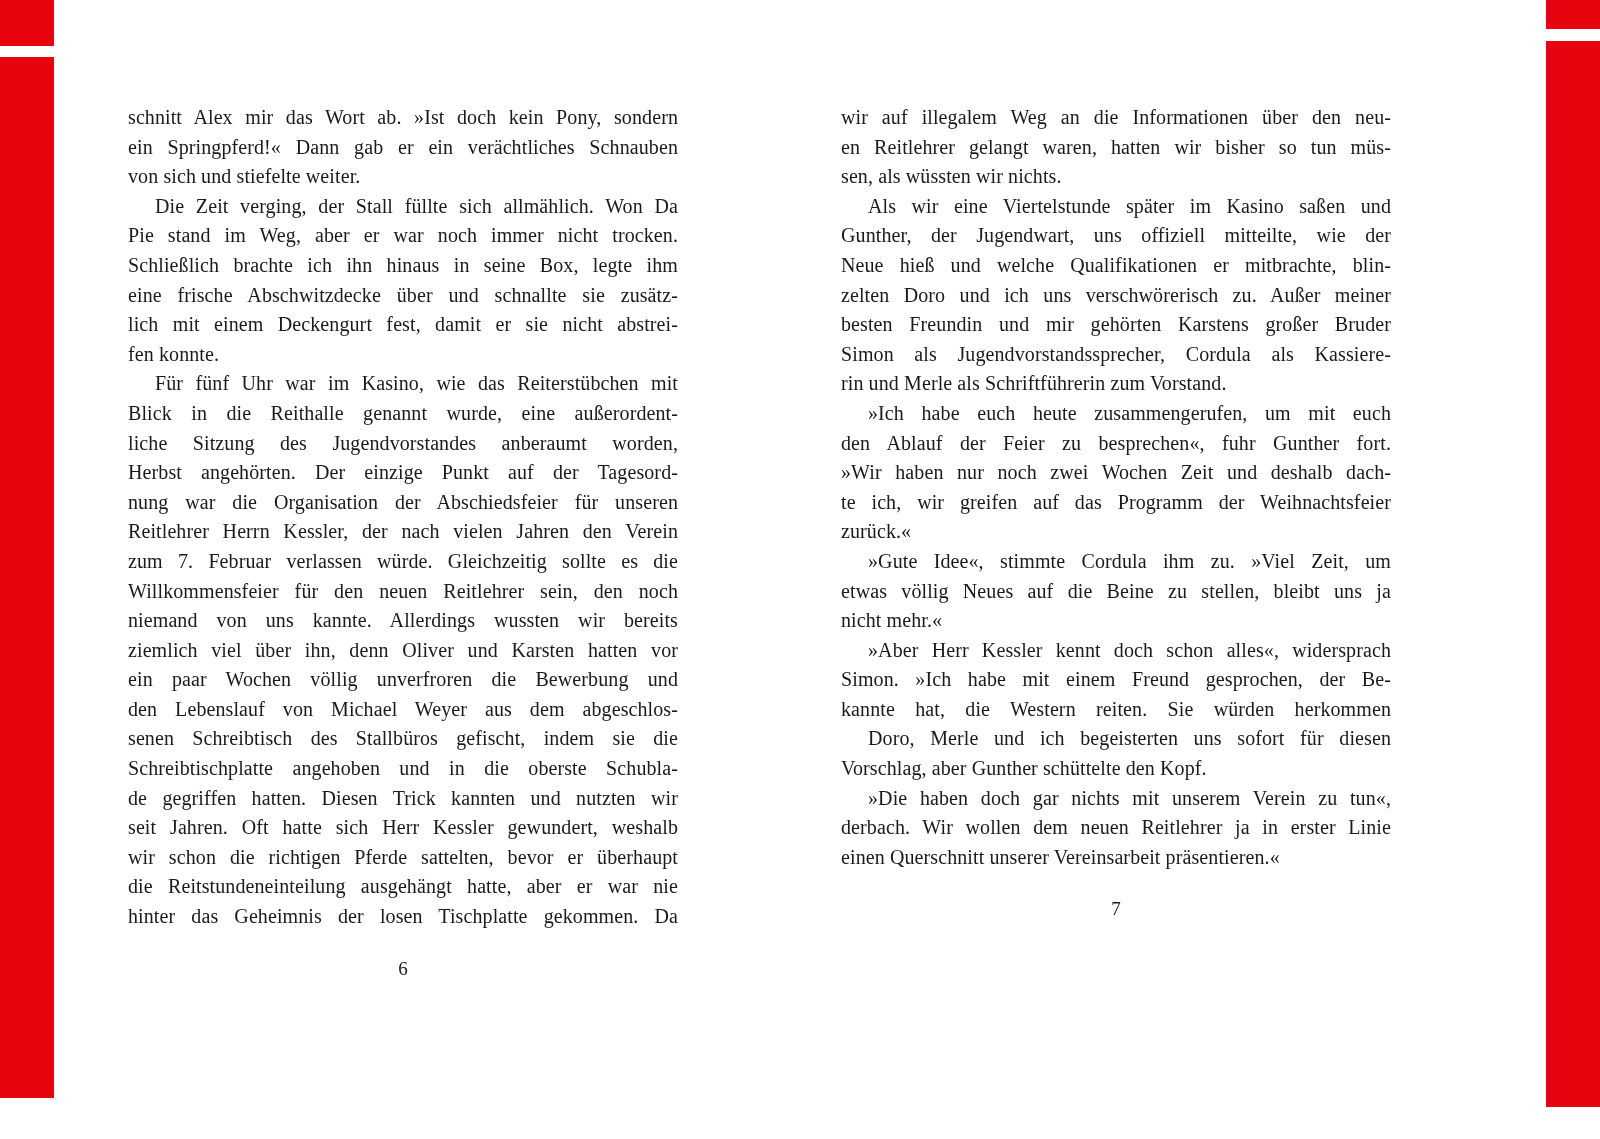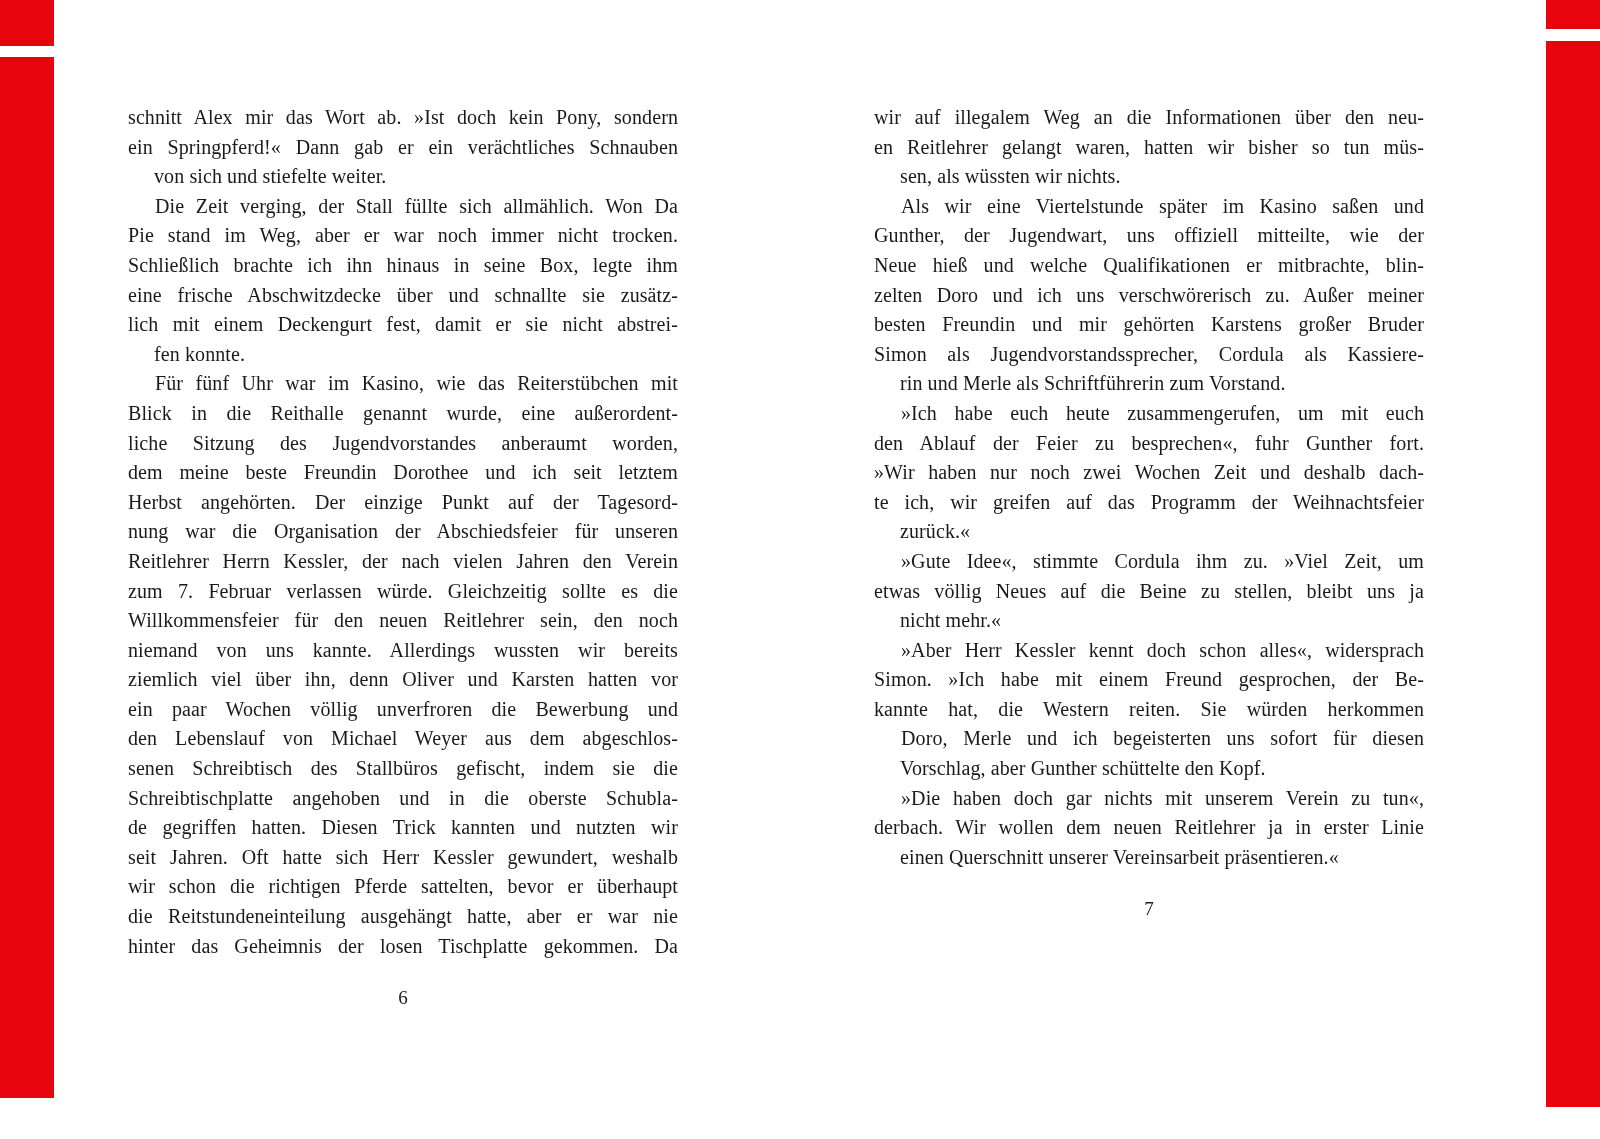--- a/index.html
+++ b/index.html
@@ -21,33 +21,33 @@
   .edge-right-top  { left: 1546px; top: 0; width: 54px; height: 29px; }
   .edge-right-main { left: 1546px; top: 41px; width: 54px; height: 1066px; }
 
   .text-col {
     position: absolute;
     top: 103px;
     width: 550px;
     color: var(--ink);
   }
   .text-col.left  { left: 128px; }
-  .text-col.right { left: 874px; }
+  .text-col.right { left: 841px; }
 
   .line {
     font-size: 20px;
     line-height: 29.6px;
     height: 29.6px;
     text-align: justify;
     text-align-last: justify;
     letter-spacing: 0.1px;
     white-space: normal;
     overflow: visible;
   }
-  .line.para-end { text-align-last: left; margin-left: 26px; }
+  .line.para-end { text-align-last: left; }
   .line.indent { text-indent: 27px; }
 
   .page-number {
     margin-top: 26px;
     text-align: center;
     font-size: 19px;
     color: var(--ink);
   }
 </style>
 </head>
@@ -68,21 +68,20 @@
         <div class="line para-end">von sich und stiefelte weiter.</div>
         <div class="line indent">Die Zeit verging, der Stall füllte sich allmählich. Won Da</div>
         <div class="line">Pie stand im Weg, aber er war noch immer nicht trocken.</div>
         <div class="line">Schließlich brachte ich ihn hinaus in seine Box, legte ihm</div>
         <div class="line">eine frische Abschwitzdecke über und schnallte sie zusätz-</div>
         <div class="line">lich mit einem Deckengurt fest, damit er sie nicht abstrei-</div>
         <div class="line para-end">fen konnte.</div>
         <div class="line indent">Für fünf Uhr war im Kasino, wie das Reiterstübchen mit</div>
         <div class="line">Blick in die Reithalle genannt wurde, eine außerordent-</div>
         <div class="line">liche Sitzung des Jugendvorstandes anberaumt worden,</div>
-        <div class="line">dem meine beste Freundin Dorothee und ich seit letztem</div>
         <div class="line">Herbst angehörten. Der einzige Punkt auf der Tagesord-</div>
         <div class="line">nung war die Organisation der Abschiedsfeier für unseren</div>
         <div class="line">Reitlehrer Herrn Kessler, der nach vielen Jahren den Verein</div>
         <div class="line">zum 7. Februar verlassen würde. Gleichzeitig sollte es die</div>
         <div class="line">Willkommensfeier für den neuen Reitlehrer sein, den noch</div>
         <div class="line">niemand von uns kannte. Allerdings wussten wir bereits</div>
         <div class="line">ziemlich viel über ihn, denn Oliver und Karsten hatten vor</div>
         <div class="line">ein paar Wochen völlig unverfroren die Bewerbung und</div>
         <div class="line">den Lebenslauf von Michael Weyer aus dem abgeschlos-</div>
         <div class="line">senen Schreibtisch des Stallbüros gefischt, indem sie die</div>

